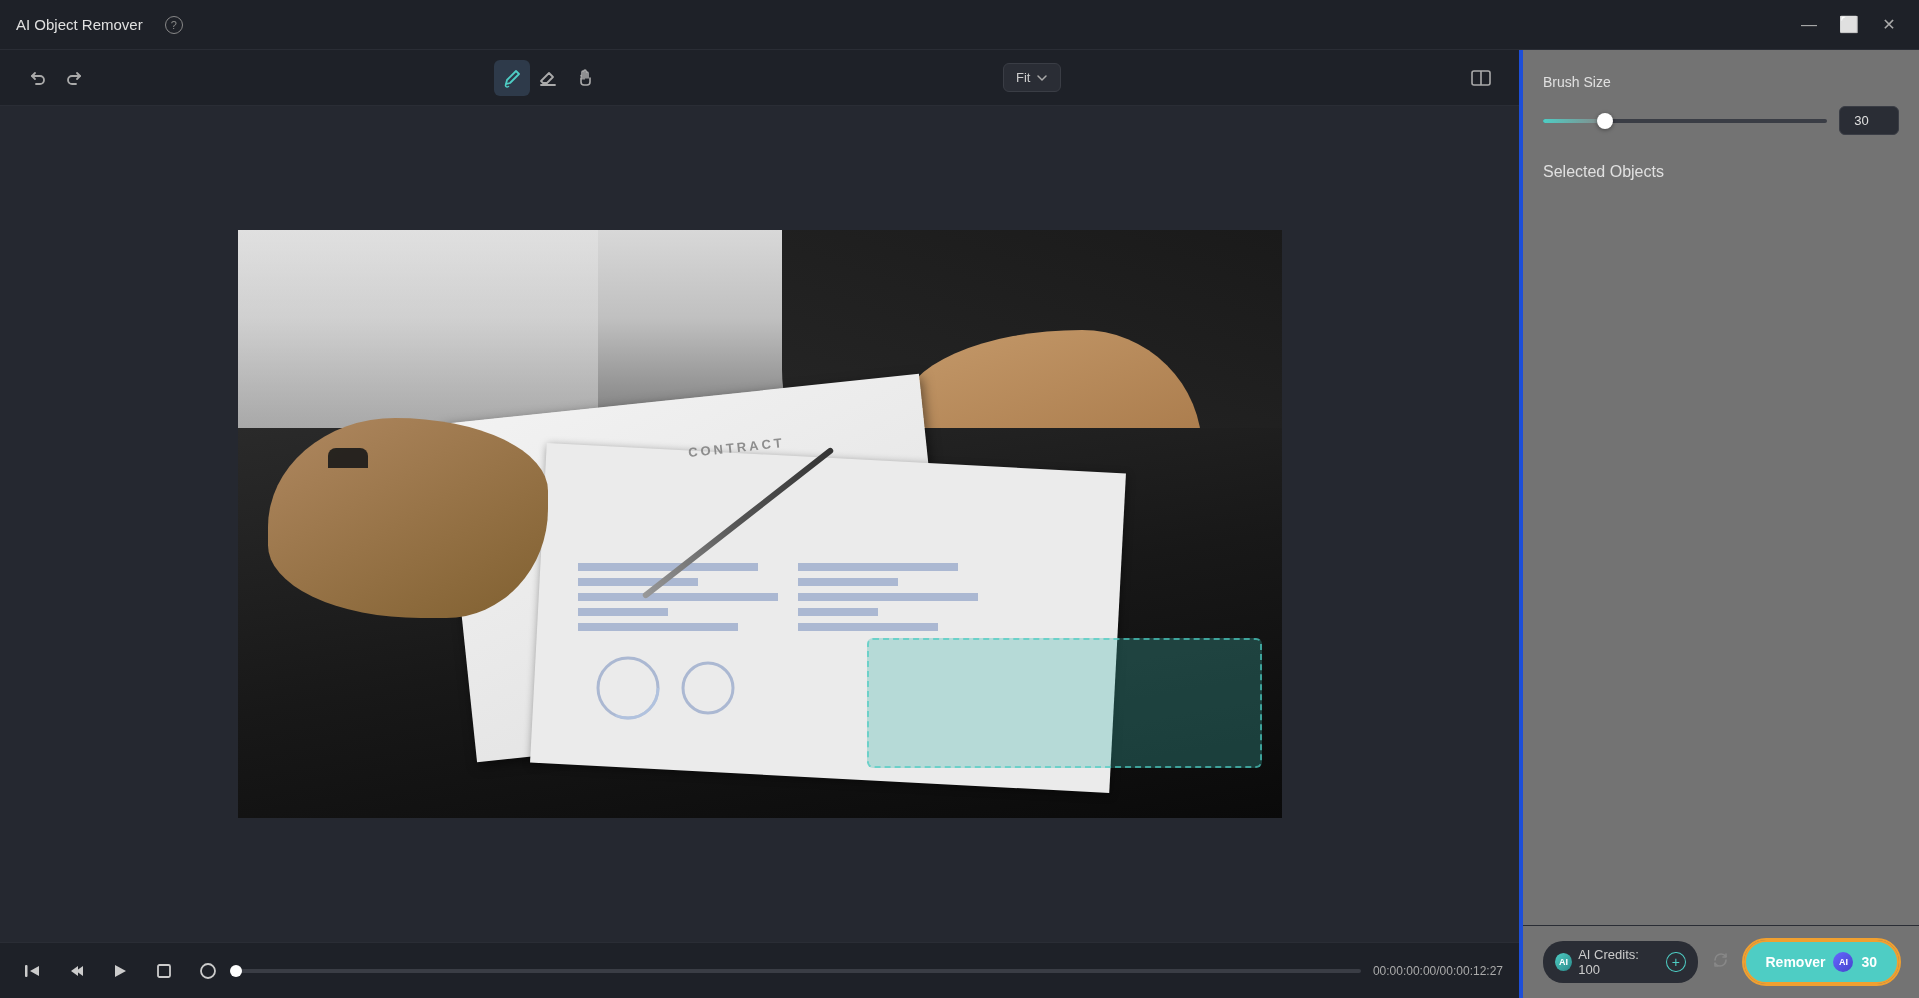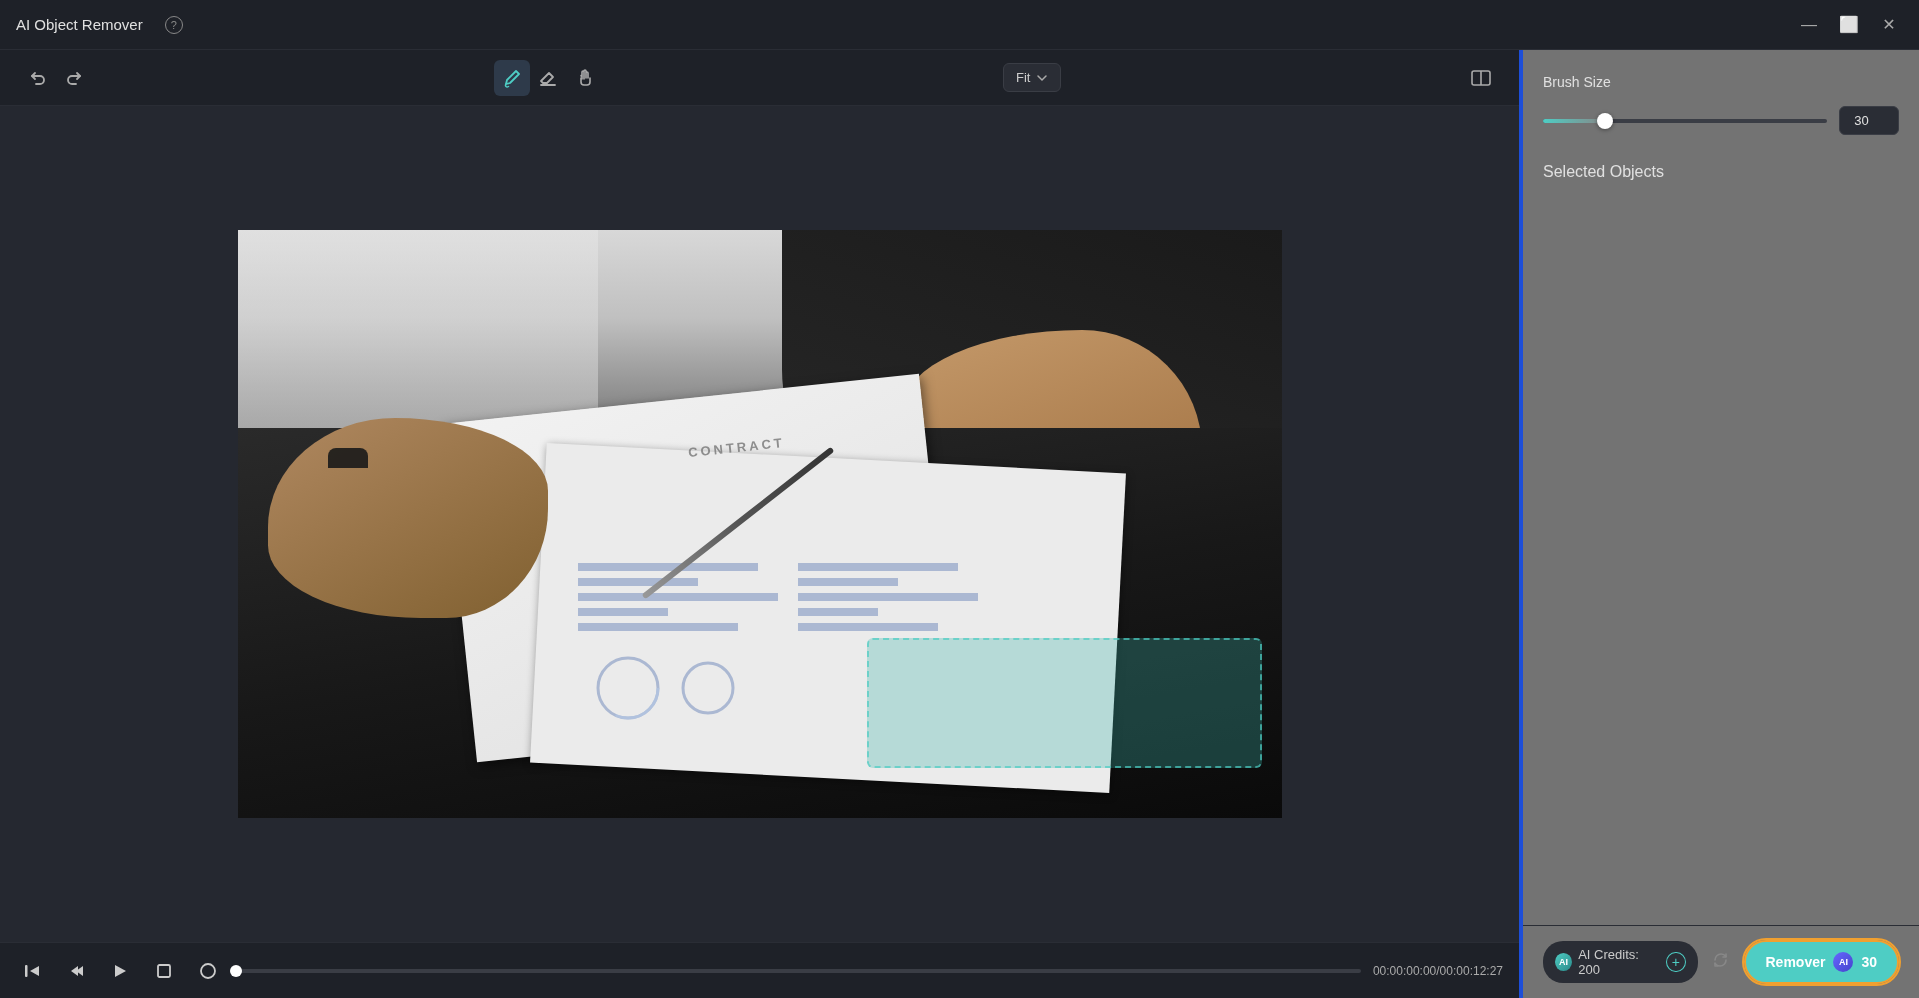--- a/index.html
+++ b/index.html
@@ -575,21 +575,21 @@
         <input class="brush-size-input" type="number" value="30" min="1" max="100" style="">
       </div>
 
       <div class="selected-objects-title">Selected Objects</div>
 
     </div>
 
     <div class="right-panel-footer">
       <div class="ai-credits-badge">
         <div class="ai-icon-small">AI</div>
-        <span>AI Credits: 200</span>
+        <span>AI Credits: 100</span>
         <div class="credits-add">+</div>
       </div>
       <div class="refresh-btn">
         <svg width="18" height="18" viewBox="0 0 18 18" fill="none">
             <path d="M3 9C3 5.7 5.7 3 9 3C11 3 12.8 4 14 5.5" stroke="#888" stroke-width="1.6" stroke-linecap="round"></path>
             <path d="M14 9C14 12.3 11.3 15 8 15C6 15 4.2 14 3 12.5" stroke="#888" stroke-width="1.6" stroke-linecap="round"></path>
             <path d="M14 3V6H11" stroke="#888" stroke-width="1.6" stroke-linecap="round" stroke-linejoin="round"></path>
             <path d="M3 12V15H6" stroke="#888" stroke-width="1.6" stroke-linecap="round" stroke-linejoin="round"></path>
           </svg>
       </div>

